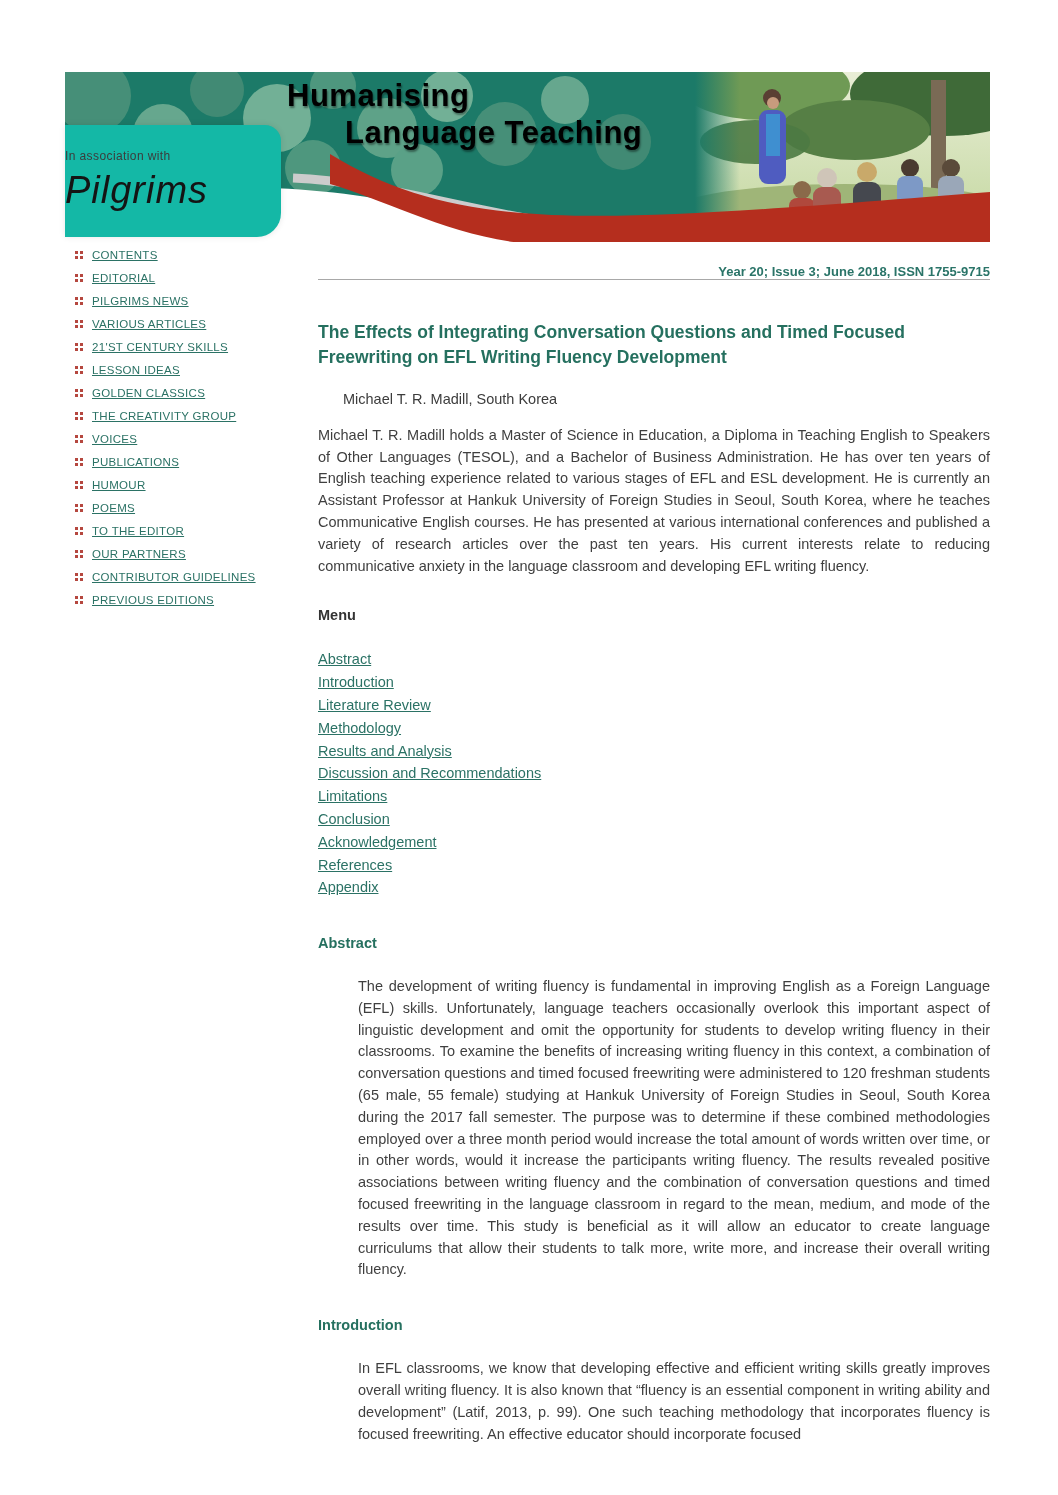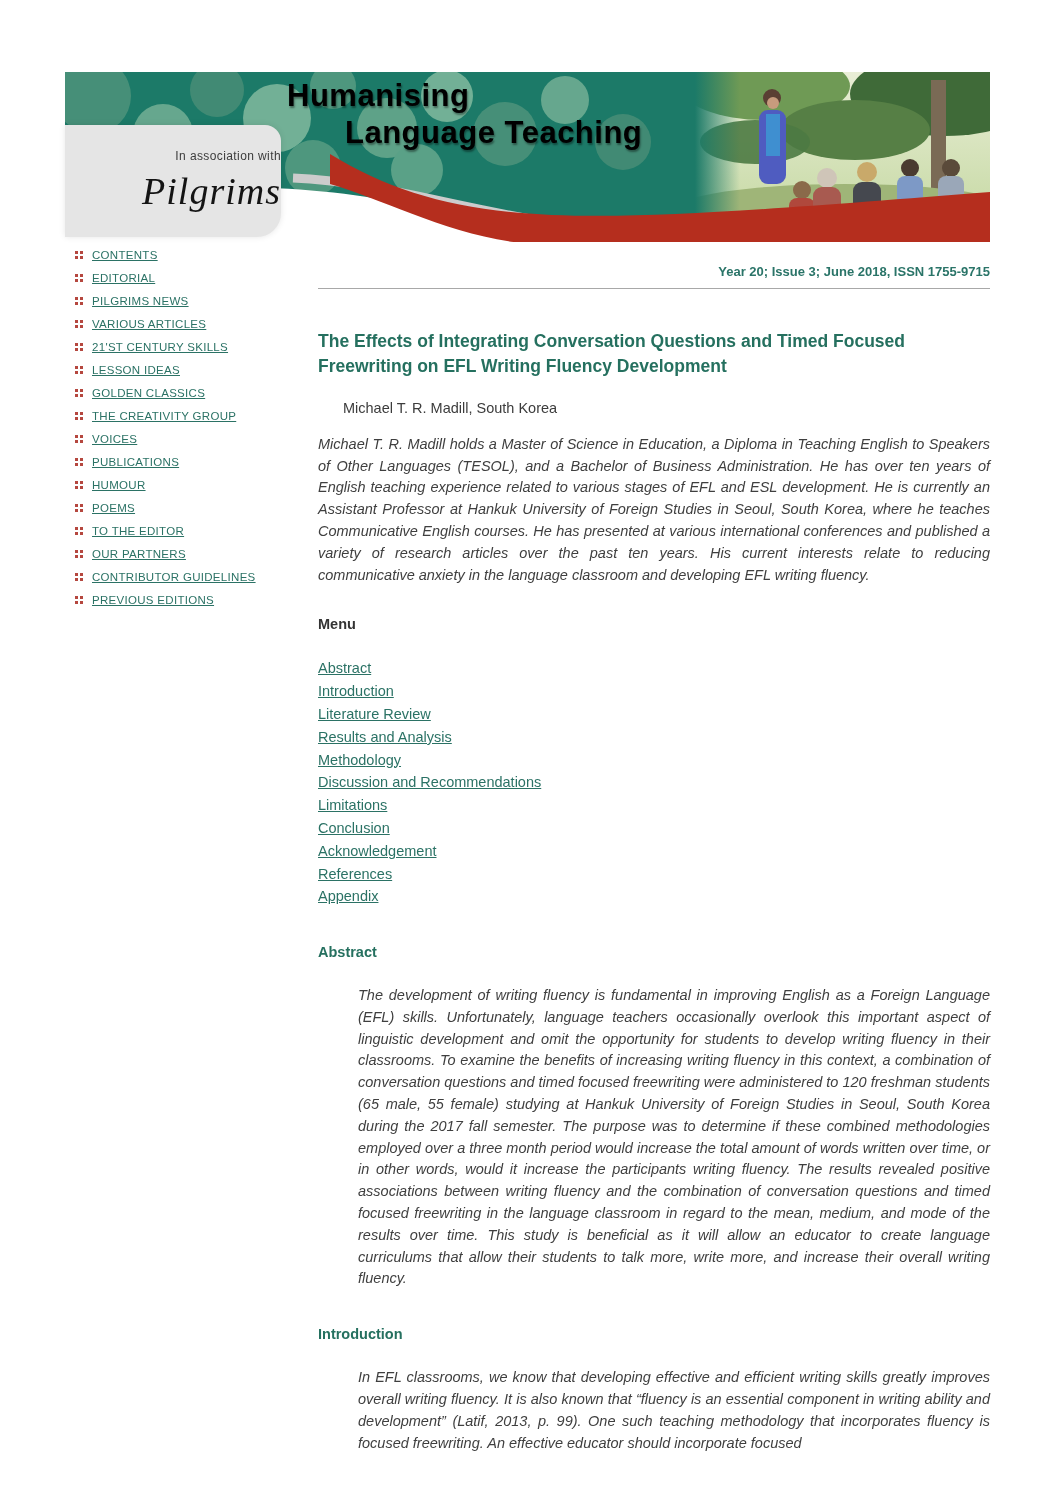--- a/index.html
+++ b/index.html
@@ -17,48 +17,48 @@
   .banner svg { position:absolute; left:0; top:0; width:925px; height:170px; display:block; }
   .banner-title { position:absolute; left:222px; top:8px; color:#000000; font-weight:bold; line-height:1; }
   .banner-title .l1 {
     display:block; font-size:31px; text-shadow:1px 2px 2px rgba(0,0,0,.40); letter-spacing:.5px;
   }
   .banner-title .l2 {
     display:block; font-size:31px; margin:6px 0 0 58px; text-shadow:1px 2px 2px rgba(0,0,0,.40); letter-spacing:.5px;
   }
   .assoc-box {
     position:absolute; left:0; top:53px; width:216px; height:112px;
-    background:#e5e5e5; border-radius:0 16px 24px 0; text-align:right;
+    background:#14b8a6; border-radius:0 16px 24px 0; text-align:left;
     box-shadow:0 0 6px rgba(0,0,0,.10);
   }
   .assoc-box .assoc-label { margin-top:24px; font-size:12px; color:#3c3c3c; letter-spacing:.4px; }
   .assoc-box .assoc-name {
-    margin-top:6px; font-family:Liberation Serif, serif; font-style:italic;
+    margin-top:6px; font-family:Liberation Sans, sans-serif; font-style:italic;
     font-size:38px; color:#141414; letter-spacing:1px;
   }
 
   
   .content { position:absolute; left:65px; top:242px; width:925px; display:flex; }
   .sidebar { width:253px; padding:6px 0 0 10px; flex:0 0 auto;text-align:center; }
   .nav-item { display:flex; align-items:center; margin-bottom:9px; height:14px; cursor:pointer; }
   .bullet {
     width:8px; height:8px; flex:0 0 auto; margin-right:9px;
     display:grid; grid-template-columns:3px 3px; grid-template-rows:3px 3px; gap:2px;
   }
   .bullet i { background:#b5473f; display:block; }
   .nav-item a {
     font-size:11.5px; color:#2b7265; text-decoration:underline; letter-spacing:.3px; cursor:pointer;
   }
 
   .main { flex:1 1 auto; padding:22px 0 0 0; width:645px; }
-  .issue-line { text-align:right; font-size:13px; font-weight:bold; color:#2a7468; margin-bottom:9px; }
+  .issue-line { text-align:right; font-size:13px; font-weight:bold; color:#2a7468; }
   .rule { border:none; border-top:1px solid #a8a8a8; margin:0 0 40px 0; }
   .article-title { font-size:17.5px; font-weight:bold; color:#25705f; line-height:1.45; margin-bottom:20px; }
   .author { font-size:14.5px; color:#3c3c3c; padding-left:25px; margin-bottom:18px; }
-  .para { font-size:14.5px; line-height:21.8px; text-align:justify; color:#3f3f3f;font-style:italic; }
+  .para { font-size:14.5px; line-height:21.8px; text-align:justify; color:#3f3f3f; }
   .menu-heading { font-size:14.5px; font-weight:bold; color:#333; margin:30px 0 0 0; }
   .menu-list { margin-top:25px; list-style:none; }
   .menu-list li { line-height:21.8px; }
   .menu-list a { font-size:14.5px; color:#2b7265; text-decoration:underline; cursor:pointer; }
   .section-heading { font-size:14.5px; font-weight:bold; color:#25705f; margin-top:28px; }
   .section-body { margin-top:25px; }
   .section-heading + .section-body { margin-top:25px;margin-left:40px; }
   .gap-lg { margin-top:36px; }
 </style>
 </head>
@@ -300,22 +300,22 @@
 
       <h1 class="article-title">The Effects of Integrating Conversation Questions and Timed Focused Freewriting on EFL Writing Fluency Development</h1>
       <div class="author">Michael T. R. Madill, South Korea</div>
       <p class="para">Michael T. R. Madill holds a Master of Science in Education, a Diploma in Teaching English to Speakers of Other Languages (TESOL), and a Bachelor of Business Administration. He has over ten years of English teaching experience related to various stages of EFL and ESL development. He is currently an Assistant Professor at Hankuk University of Foreign Studies in Seoul, South Korea, where he teaches Communicative English courses. He has presented at various international conferences and published a variety of research articles over the past ten years. His current interests relate to reducing communicative anxiety in the language classroom and developing EFL writing fluency.</p>
 
       <div class="menu-heading">Menu</div>
       <ul class="menu-list">
         <li><a>Abstract</a></li>
         <li><a>Introduction</a></li>
         <li><a>Literature Review</a></li>
+        <li><a>Methodology</a></li>
         <li><a>Results and Analysis</a></li>
-        <li><a>Methodology</a></li>
         <li><a>Discussion and Recommendations</a></li>
         <li><a>Limitations</a></li>
         <li><a>Conclusion</a></li>
         <li><a>Acknowledgement</a></li>
         <li><a>References</a></li>
         <li><a>Appendix</a></li>
       </ul>
 
       <div class="section-heading gap-lg">Abstract</div>
       <p class="para section-body">The development of writing fluency is fundamental in improving English as a Foreign Language (EFL) skills. Unfortunately, language teachers occasionally overlook this important aspect of linguistic development and omit the opportunity for students to develop writing fluency in their classrooms. To examine the benefits of increasing writing fluency in this context, a combination of conversation questions and timed focused freewriting were administered to 120 freshman students (65 male, 55 female) studying at Hankuk University of Foreign Studies in Seoul, South Korea during the 2017 fall semester. The purpose was to determine if these combined methodologies employed over a three month period would increase the total amount of words written over time, or in other words, would it increase the participants writing fluency. The results revealed positive associations between writing fluency and the combination of conversation questions and timed focused freewriting in the language classroom in regard to the mean, medium, and mode of the results over time. This study is beneficial as it will allow an educator to create language curriculums that allow their students to talk more, write more, and increase their overall writing fluency.</p>

